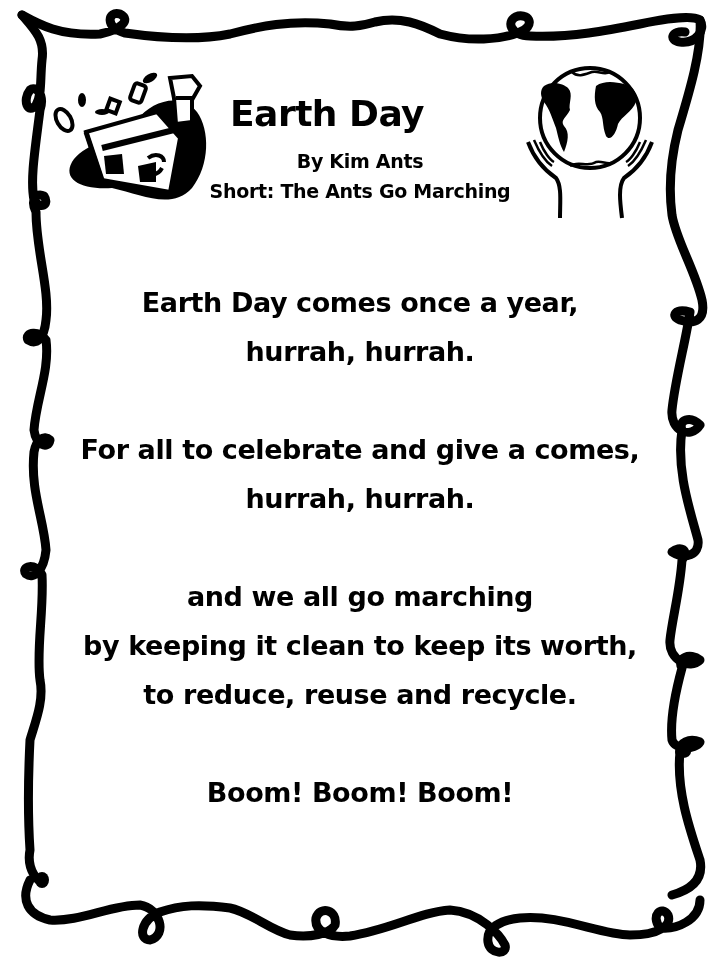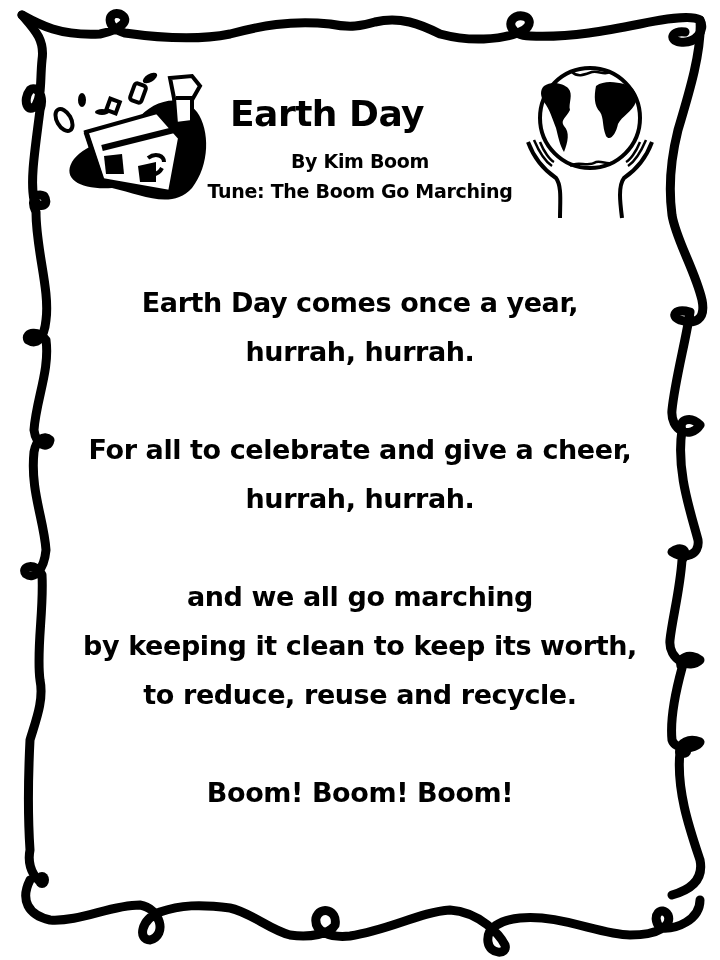--- a/index.html
+++ b/index.html
@@ -56,22 +56,22 @@
     <ellipse cx="30" cy="30" rx="4" ry="7" fill="#000"></ellipse>
     <rect x="56" y="30" width="10" height="12" fill="#fff" stroke="#000" stroke-width="4" transform="rotate(20 61 36)"></rect>
     <ellipse cx="50" cy="42" rx="7" ry="3" fill="#000"></ellipse>
     <rect x="80" y="14" width="12" height="18" rx="3" fill="#fff" stroke="#000" stroke-width="4" transform="rotate(20 86 23)"></rect>
     <ellipse cx="98" cy="8" rx="8" ry="4" fill="#000" transform="rotate(-30 98 8)"></ellipse>
   </svg>
 </div>
 
 <div class="title">Earth Day</div>
 <div class="byline">
-  <div>By Kim Boom</div>
-  <div>Tune: The Boom Go Marching</div>
+  <div>By Kim Ants</div>
+  <div>Short: The Ants Go Marching</div>
 </div>
 
 <div class="clip-right">
   <svg width="150" height="160" viewBox="0 0 150 160">
     <circle cx="70" cy="56" r="50" fill="#fff" stroke="#000" stroke-width="4"></circle>
     <path d="M52 10 C58 16, 66 12, 72 10 C78 8, 84 14, 90 10" fill="none" stroke="#000" stroke-width="2.5"></path>
     <path d="M50 104 C58 98, 68 106, 76 100 C82 98, 88 104, 94 100" fill="none" stroke="#000" stroke-width="2.5"></path>
 
     <path d="M24 24 C32 18, 44 22, 48 26 C54 32, 48 42, 50 48 C46 56, 40 58, 44 64 C50 70, 48 80, 44 90 C40 84, 38 74, 36 66 C32 56, 30 48, 24 40 C20 34, 20 28, 24 24 Z" fill="#000"></path>
 
@@ -83,21 +83,21 @@
     <path d="M132 80 C126 96, 116 108, 104 116 C98 124, 100 140, 102 156" fill="none" stroke="#000" stroke-width="4"></path>
     <path d="M126 78 C120 92, 114 100, 108 104" fill="none" stroke="#000" stroke-width="2.5"></path>
     <path d="M120 80 C116 90, 110 98, 106 100" fill="none" stroke="#000" stroke-width="2.5"></path>
   </svg>
 </div>
 
 <div class="poem">
   <div class="line">Earth Day comes once a year,</div>
   <div class="line">hurrah, hurrah.</div>
   <div class="gap"></div>
-  <div class="line">For all to celebrate and give a cheer,</div>
+  <div class="line">For all to celebrate and give a comes,</div>
   <div class="line">hurrah, hurrah.</div>
   <div class="gap"></div>
   <div class="line">and we all go marching</div>
   <div class="line">by keeping it clean to keep its worth,</div>
   <div class="line">to reduce, reuse and recycle.</div>
   <div class="gap"></div>
   <div class="line">Boom! Boom! Boom!</div>
 </div>
 
 </body></html>

